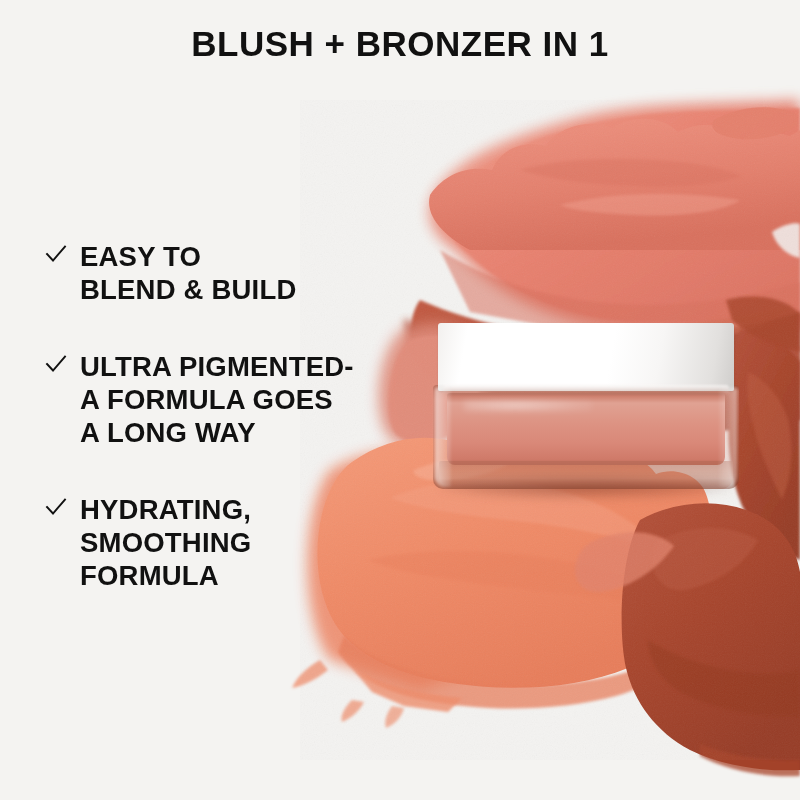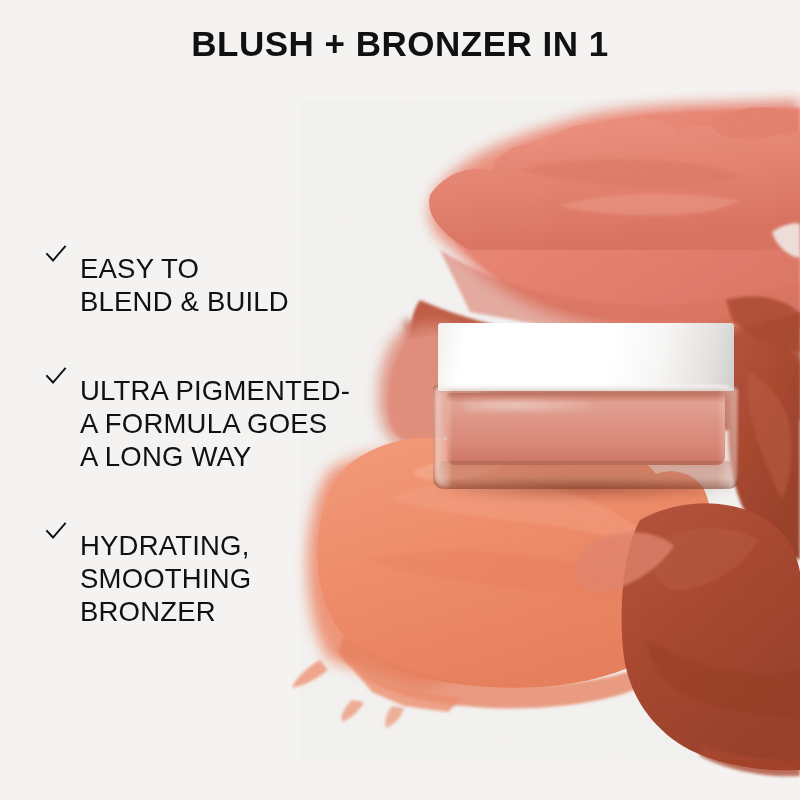--- a/index.html
+++ b/index.html
@@ -66,26 +66,25 @@
     flex: 0 0 auto;
     width: 24px;
     height: 30px;
     margin-right: 12px;
     position: relative;
     top: 2px;
   }
   .check svg { display: block; }
   .benefit-text {
     font-size: 27.5px;
-    font-weight: normal;
+    font-weight: bold;
     line-height: 1.2;
     letter-spacing: 0.2px;
     color: #111111;
     white-space: pre-line;
-    margin-top: 12px;
   }
 
   
   .jar {
     position: absolute;
     left: 433px;
     top: 323px;
     width: 306px;
     height: 172px;
     z-index: 25;
@@ -389,21 +388,21 @@
     </div>
 
     <div class="benefit">
       <span class="check">
         <svg width="24" height="24" viewBox="0 0 24 24" fill="none" stroke="#111111" stroke-width="1.9" stroke-linecap="square" stroke-linejoin="miter">
           <path d="M3 12 L9 18.5 L21 4.5"></path>
         </svg>
       </span>
       <span class="benefit-text">HYDRATING,
 SMOOTHING
-BRONZER</span>
+FORMULA</span>
     </div>
 
   </div>
 
   <div class="jar">
     <div class="jar-shadow"></div>
     <div class="jar-glass"></div>
     <div class="jar-base"></div>
     <div class="jar-product"></div>
     <div class="jar-rim"></div>

